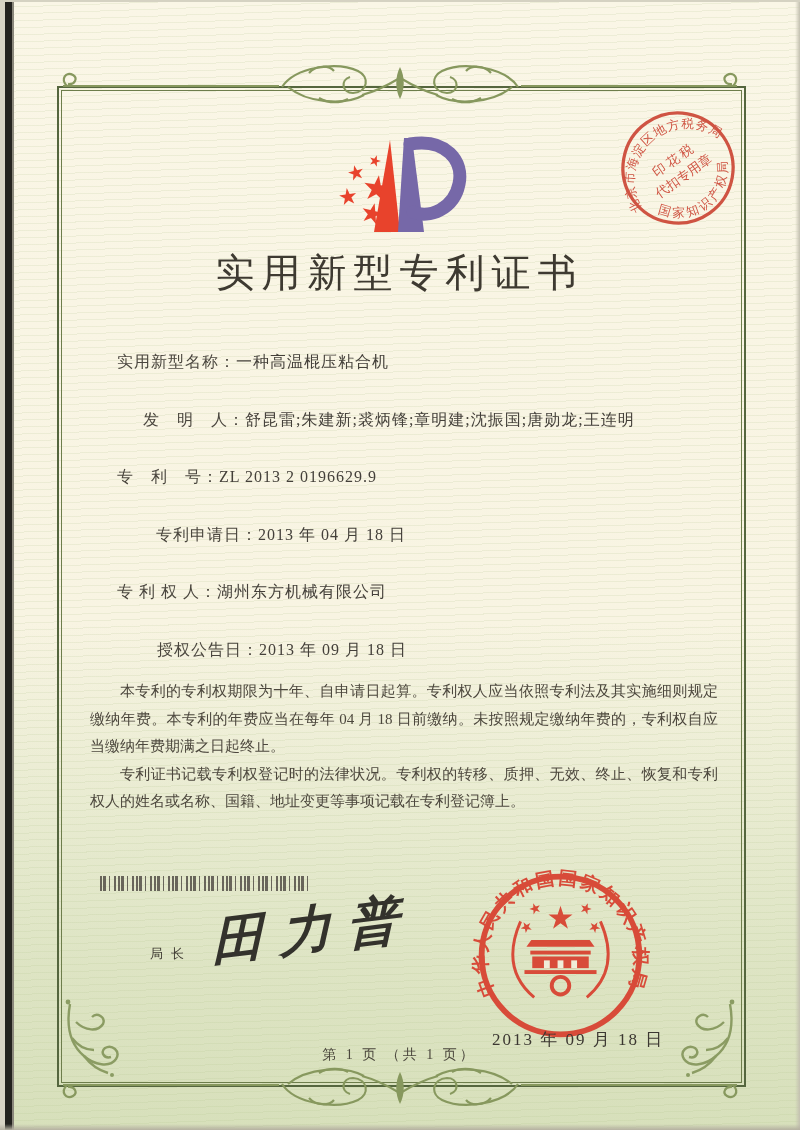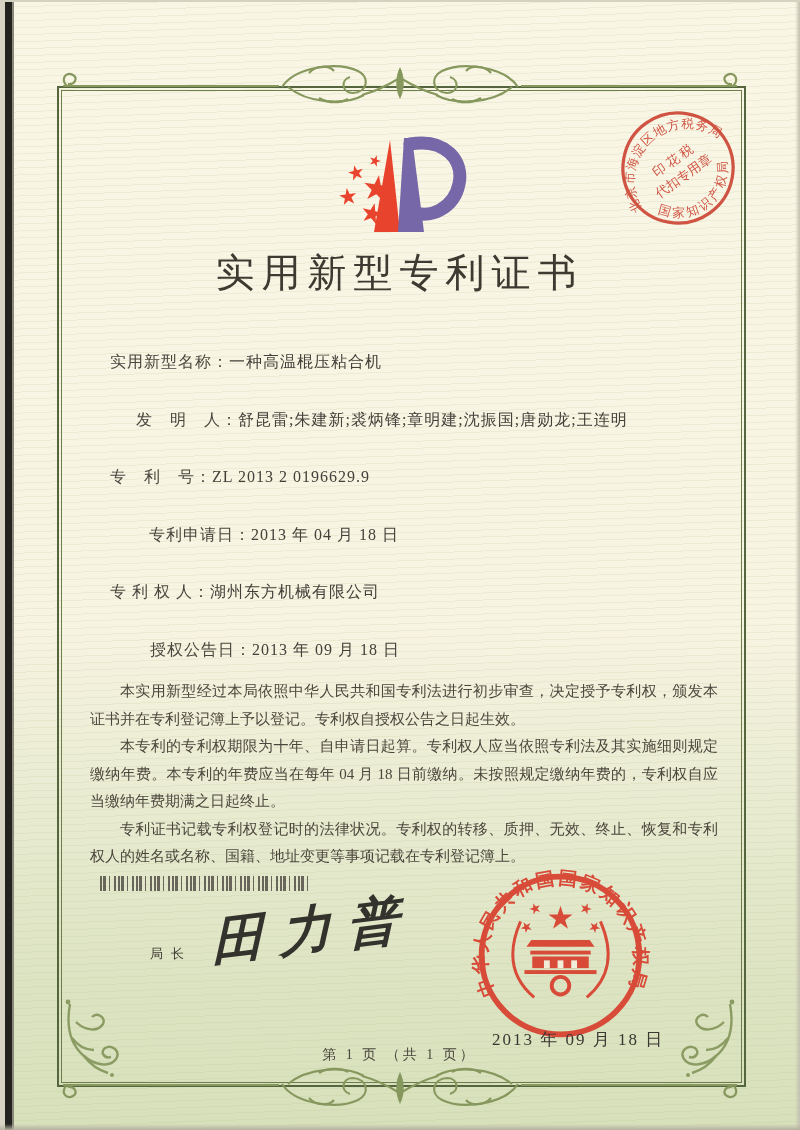--- a/index.html
+++ b/index.html
@@ -26,21 +26,21 @@
 
   .orn{position:absolute;pointer-events:none;}
   .orn-bottom{transform:scaleY(-1);}
 
   .cert-no{position:absolute;left:76px;top:136px;font-size:17px;letter-spacing:4px;color:#4a463c;}
 
   .title{position:absolute;left:57px;top:246px;width:685px;text-align:center;
      font-size:39px;letter-spacing:7px;color:#3e3a31;font-weight:500;}
 
   .fields{position:absolute;left:100px;top:352px;width:620px;}
-  .field-row{position:absolute;left:10px;font-size:16px;letter-spacing:1px;color:#44403a;white-space:nowrap;}
+  .field-row{position:absolute;left:17px;font-size:16px;letter-spacing:1px;color:#44403a;white-space:nowrap;}
   .field-row .lbl{color:#4a463e;}
   .fr0{top:0;} .fr1{top:58px;margin-left:26px;} .fr2{top:115px;} .fr3{top:173px;margin-left:39px;} .fr4{top:230px;} .fr5{top:288px;margin-left:40px;}
 
   .body-text{position:absolute;left:90px;top:678px;width:628px;font-size:15px;
      line-height:27.5px;color:#4c473d;text-align:justify;}
   .body-text p{margin:0;text-indent:2em;}
 
   .barcode{position:absolute;left:100px;top:876px;width:212px;height:15px;
      background:repeating-linear-gradient(90deg,#534e47 0 2px,rgba(0,0,0,0) 2px 3px,
        #534e47 3px 6px,rgba(0,0,0,0) 6px 9px,#534e47 9px 10px,rgba(0,0,0,0) 10px 14px,
@@ -177,21 +177,20 @@
     </div>
     <div class="field-row fr4">
       <span class="lbl">专 利 权 人：</span><span>湖州东方机械有限公司</span>
     </div>
     <div class="field-row fr5">
       <span class="lbl">授权公告日：</span><span>2013 年 09 月 18 日</span>
     </div>
   </div>
 
   <div class="body-text">
-    <p>本实用新型经过本局依照中华人民共和国专利法进行初步审查，决定授予专利权，颁发本证书并在专利登记簿上予以登记。专利权自授权公告之日起生效。</p>
     <p>本专利的专利权期限为十年、自申请日起算。专利权人应当依照专利法及其实施细则规定缴纳年费。本专利的年费应当在每年 04 月 18 日前缴纳。未按照规定缴纳年费的，专利权自应当缴纳年费期满之日起终止。</p>
     <p>专利证书记载专利权登记时的法律状况。专利权的转移、质押、无效、终止、恢复和专利权人的姓名或名称、国籍、地址变更等事项记载在专利登记簿上。</p>
   </div>
 
   <div class="barcode"></div>
 
   <div class="sig-title">局长</div>
   <div class="sig-name">田力普</div>
 
   <svg class="office-seal" viewBox="0 0 190 190">

